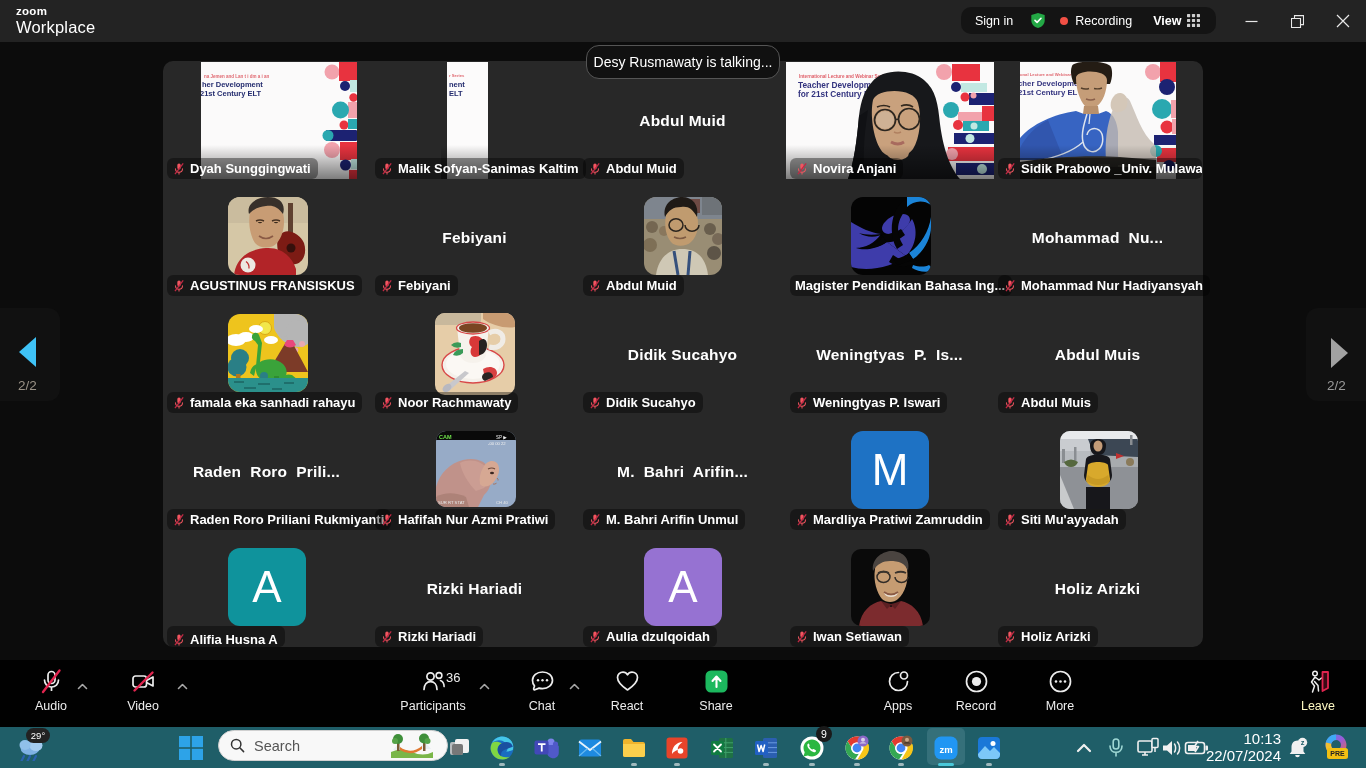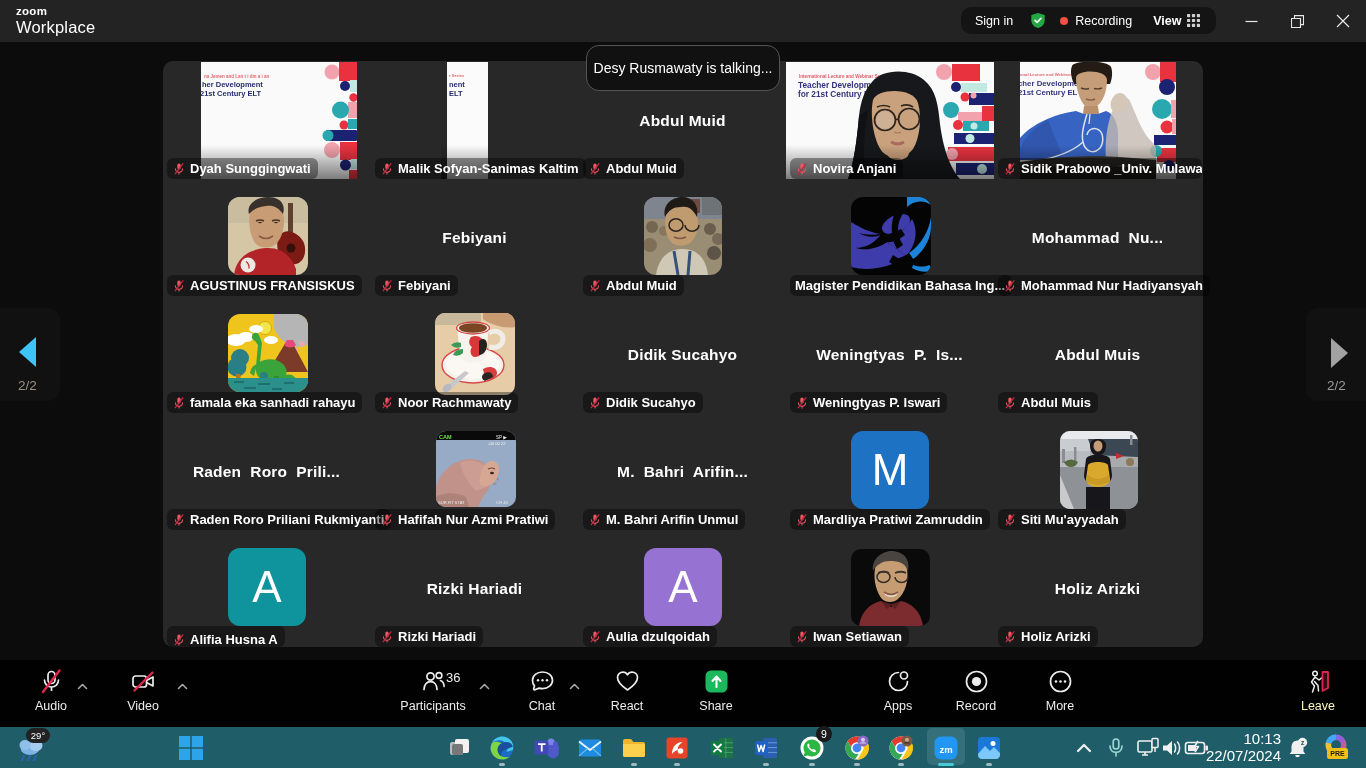--- a/index.html
+++ b/index.html
@@ -19,21 +19,21 @@
   #grid { position:absolute; left:163px; top:19px; width:1040px; height:586px; background:#282828; border-radius:10px; }
   .bname { position:absolute; z-index:4; width:207px; text-align:center; color:#fff; font-size:15.5px; font-weight:700; letter-spacing:.2px;}
   .label { position:absolute; z-index:5; height:21px; display:flex; align-items:center; background:rgba(0,0,0,0.38);
     border-radius:6px; padding:0 7px 0 5px; color:#fff; font-size:13px; white-space:nowrap;font-weight:bold; }
   .label svg { margin-right:4px; flex:0 0 auto; }
   .avatar { position:absolute; z-index:1; width:78px; height:78px; border-radius:12px; overflow:hidden; }
   .letter { display:flex; align-items:center; justify-content:center; color:#fff; font-size:40px; font-weight:400; }
   .vid { position:absolute; overflow:hidden; z-index:1; }
   .gvid::after { content:""; position:absolute; left:0; right:0; bottom:0; height:34px; background:linear-gradient(rgba(0,0,0,0), rgba(0,0,0,0.5)); }
   
-  #tooltip { position:absolute; left:586px; top:3px; width:194px; height:46px; background:#111;
+  #tooltip { position:absolute; left:586px; top:3px; width:194px; height:34px; background:#111;
     border:1px solid #555; border-radius:13px; display:flex; align-items:center; justify-content:center;
     color:#fff; font-size:14px; }
   
   #toolbar { position:absolute; left:0; top:660px; width:1366px; height:67px; background:#010101; }
   .tbtn { position:absolute; top:8px; display:flex; flex-direction:column; align-items:center; color:#ededed; }
   .tbtn .lab { font-size:12.5px; margin-top:4px; }
   .caret { position:absolute; top:16px; }
   
   #taskbar { position:absolute; left:0; top:727px; width:1366px; height:41px; background:#1f5e68; }
   .dash { position:absolute; top:36px; width:6px; height:3px; border-radius:2px; background:#9fb9bd; }
@@ -679,20 +679,38 @@
         <ellipse cx="7" cy="10" rx="5.5" ry="5" fill="#90c0ea"></ellipse>
         <path d="M6 21 l-2.5 5 M12 21 l-2.5 5 M18 21 l-2.5 5" stroke="#2a62b0" stroke-width="2.2" stroke-linecap="round"></path>
       </svg></div>
   <div style="position:absolute;left:26px;top:1px;width:24px;height:15px;background:#222;border-radius:8px;color:#fff;font-size:9.5px;display:flex;align-items:center;justify-content:center;">29°</div>
   <div style="position:absolute;left:178px;top:8px;width:26px;height:26px;"><svg width="26" height="26" viewBox="0 0 26 26">
         <rect x="1" y="1" width="11.2" height="11.2" fill="#2da3e8"></rect>
         <rect x="13.8" y="1" width="11.2" height="11.2" fill="#2da3e8"></rect>
         <rect x="1" y="13.8" width="11.2" height="11.2" fill="#2da3e8"></rect>
         <rect x="13.8" y="13.8" width="11.2" height="11.2" fill="#2da3e8"></rect>
       </svg></div>
+  <div style="position:absolute;left:218px;top:3px;width:230px;height:31px;background:#f8f8f8;border:1px solid #d0d0d0;border-radius:16px;display:flex;align-items:center;">
+      <svg style="margin-left:11px;" width="15" height="15" viewBox="0 0 15 15">
+        <circle cx="6.2" cy="6.2" r="4.7" fill="none" stroke="#333" stroke-width="1.5"></circle>
+        <path d="M9.8 9.8 L13.6 13.6" stroke="#333" stroke-width="1.5" stroke-linecap="round"></path>
+      </svg>
+      <span style="margin-left:9px;font-size:14.5px;color:#555;">Search</span>
+      <svg style="margin-left:auto;margin-right:14px;" width="42" height="25" viewBox="0 0 42 25">
+        <path d="M0 19 Q10 14 21 19 T42 19 L42 25 L0 25 Z" fill="#7ab648"></path>
+        <path d="M28 16 l6 -7 l6 7 Z M2 17 l5 -6 l5 6 Z" fill="#e8eef2"></path>
+        <rect x="6" y="8" width="2.5" height="10" fill="#7a5a34"></rect>
+        <circle cx="7" cy="6" r="5" fill="#3f8f3a"></circle>
+        <circle cx="4" cy="8" r="3" fill="#55a348"></circle>
+        <rect x="32" y="7" width="2.5" height="11" fill="#7a5a34"></rect>
+        <circle cx="33" cy="5.5" r="5" fill="#3f8f3a"></circle>
+        <circle cx="36.5" cy="8" r="3" fill="#55a348"></circle>
+        <path d="M9 14 Q20 22 31 13 L31 16 Q20 24 9 17 Z" fill="#e07830"></path>
+      </svg>
+    </div>
   <div style="position:absolute;left:446px;top:8px;width:26px;height:26px;"><svg width="26" height="26" viewBox="0 0 26 26">
         <rect x="4" y="7" width="13" height="13" rx="2" fill="#b8bcbe"></rect>
         <rect x="9" y="4" width="14" height="14" rx="2" fill="#f2f2f2"></rect>
         <rect x="6" y="9" width="11" height="11" rx="2" fill="#787878"></rect>
       </svg></div>
   <div style="position:absolute;left:489px;top:8px;width:26px;height:26px;"><svg width="26" height="26" viewBox="0 0 26 26">
         <circle cx="13" cy="13" r="11.5" fill="#1a6dc0"></circle>
         <path d="M23.8 15 c1.5 -5.5 -1 -11 -6.5 -12.8 C12 .4 5.5 2.6 3 8 c4 -3.4 9.5 -3.4 13 -.6 c3.2 2.6 3.4 6.6 1.2 9.2 c2.8 -.2 5.8 -1.2 6.6 -1.6 Z" fill="#45c6e8"></path>
         <path d="M3 8 C1.6 10.4 1.2 13.4 2 16 c1.6 5.4 6.6 8.8 12 8.5 c2.6 -.2 5 -1.2 6.8 -2.8 c-4.4 1.4 -8.8 .2 -11 -3 C7.4 15.4 8.4 10 13 8.3 C9.6 6.4 5.4 6 3 8 Z" fill="#7fd643"></path>
         <path d="M13 8.3 c-4 1.6 -5.4 6.4 -3.2 10.4 c.6 1 1.6 2 2.6 2.6 c-1 -2.6 .2 -5.4 2.8 -6.4 l8.6 -3.2 c-.6 -3.6 -5.6 -6.2 -10.8 -3.4 Z" fill="#1a4fa0"></path>

